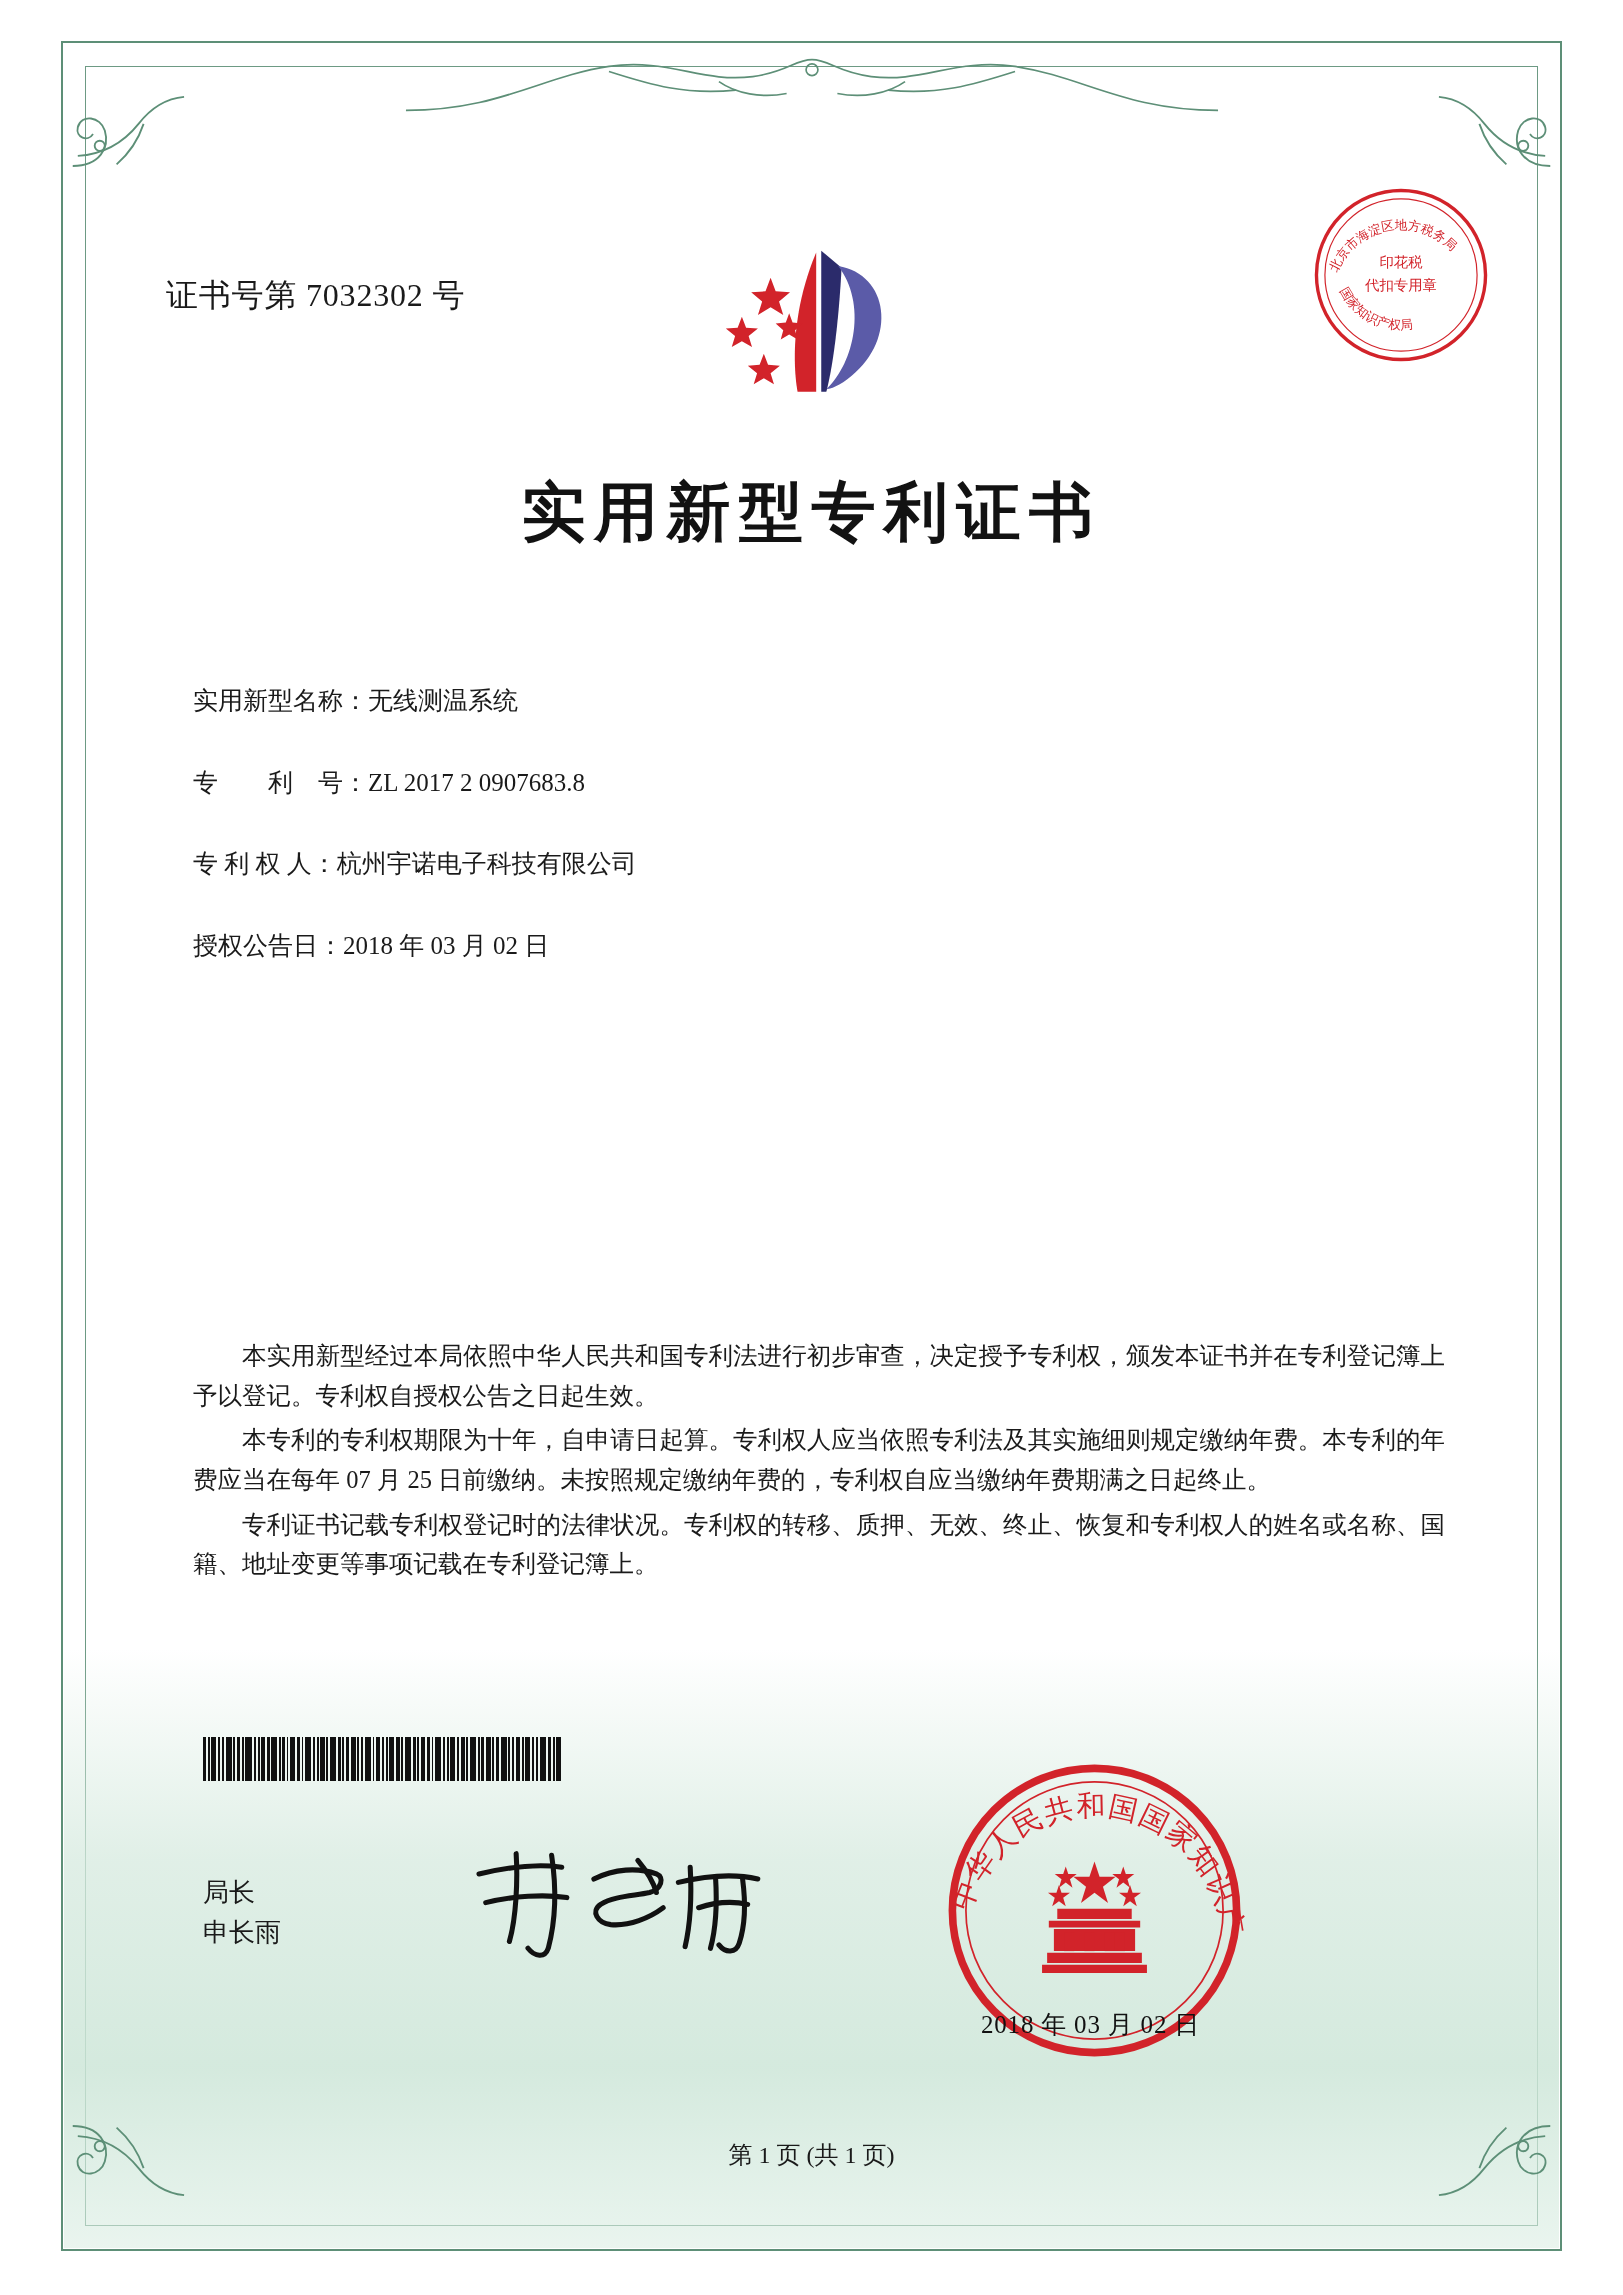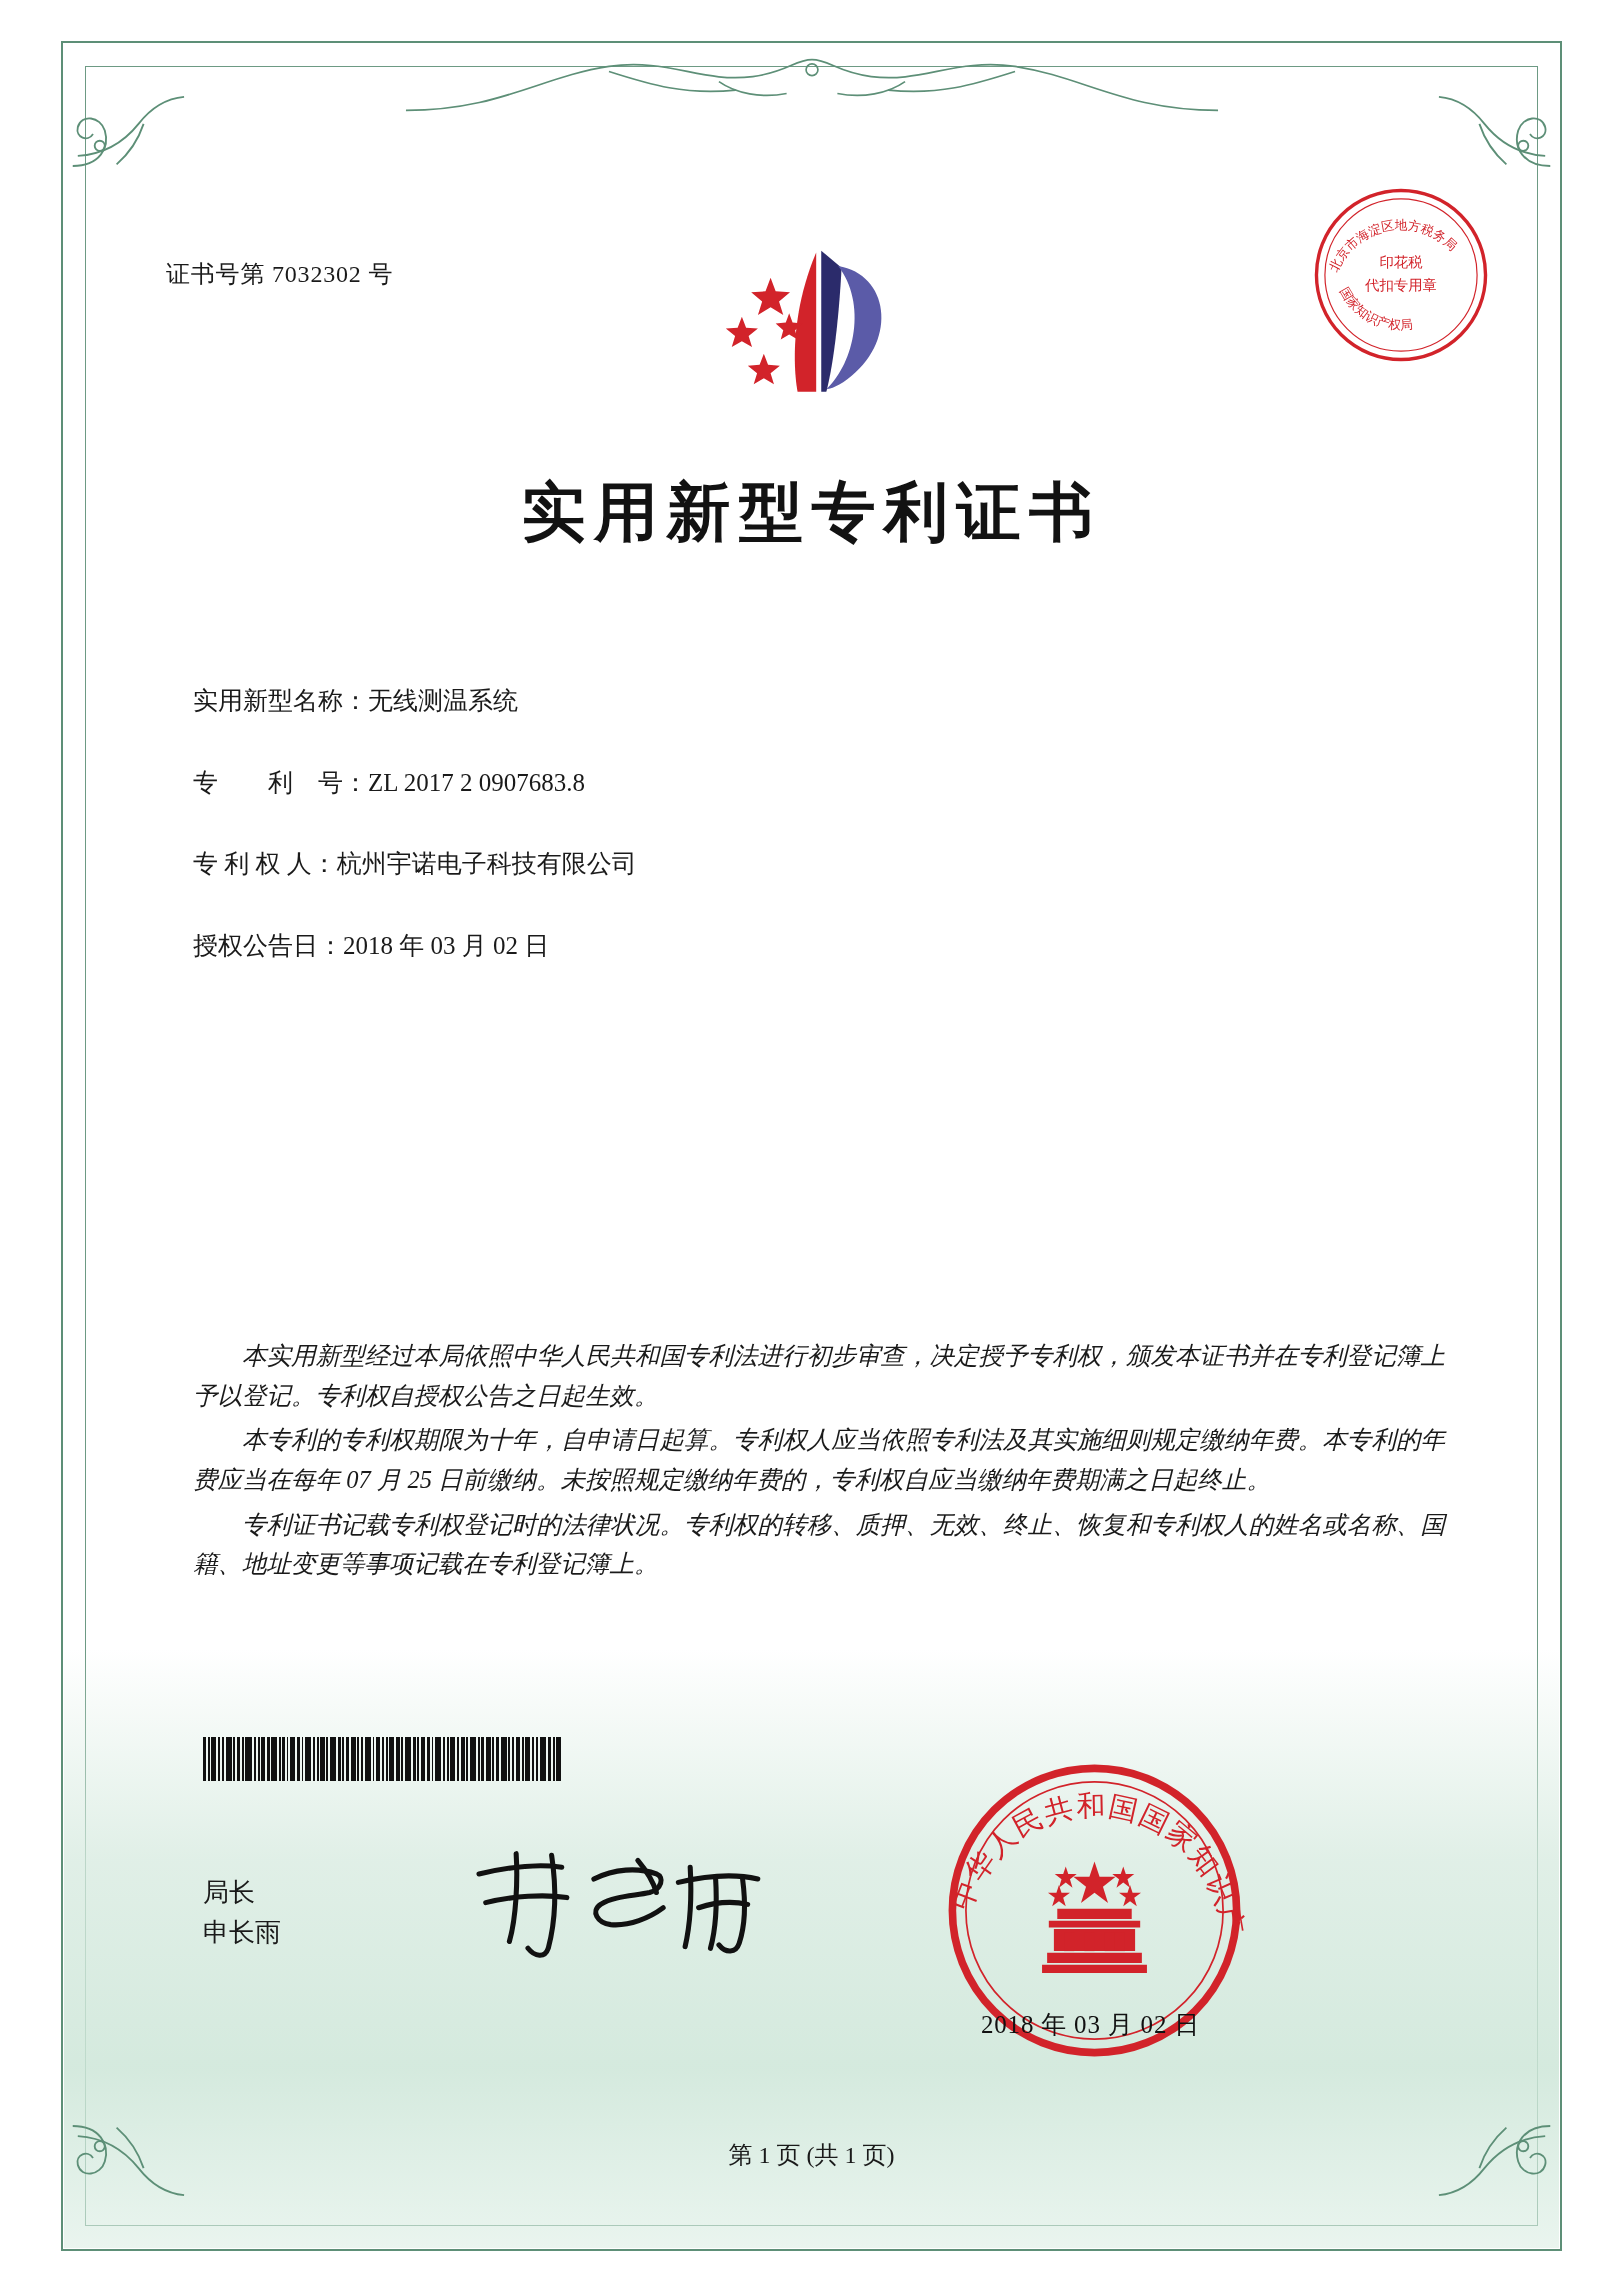--- a/index.html
+++ b/index.html
@@ -32,21 +32,21 @@
   .corner svg{width:100%;height:100%;display:block;}
   .c-tl{left:66px;top:46px;}
   .c-tr{right:66px;top:46px;transform:scaleX(-1);}
   .c-bl{left:66px;bottom:49px;transform:scaleY(-1);}
   .c-br{right:66px;bottom:49px;transform:scale(-1,-1);}
   .top-center{position:absolute;left:50%;top:51px;transform:translateX(-50%);width:829px;height:68px;color:#5d8f77;}
   .top-center svg{width:100%;height:100%;display:block;}
 
   
   .cert-no{
-    position:absolute;left:166px;top:258px;font-size:24px;letter-spacing:0.8px;
+    position:absolute;left:166px;top:274px;font-size:32px;letter-spacing:0.8px;
   }
   .logo{
     position:absolute;left:50%;top:244px;transform:translateX(-50%);
     width:245px;height:169px;
   }
   .stamp-tax{
     position:absolute;right:129px;top:182px;width:186px;height:186px;
   }
   .title{
     position:absolute;left:0;right:0;top:469px;text-align:center;
@@ -63,21 +63,21 @@
     display:flex;align-items:flex-start;margin-bottom:49px;font-size:25px;line-height:1.3;
   }
   .field .lab{white-space:pre;text-align:right;}
   .field .val{}
 
   
   .paras{
     position:absolute;left:193px;right:178px;top:1336px;
     font-size:24.5px;line-height:1.62;text-align:justify;
   }
-  .paras p{margin:0 0 5px 0;text-indent:2em;font-style:italic;}
+  .paras p{margin:0 0 5px 0;text-indent:2em;}
 
   
   .barcode{
     position:absolute;left:203px;top:1737px;width:414px;height:44px;
     display:flex;align-items:flex-end;
   }
   .barcode i{display:block;height:100%;background:#111;margin-right:1.7px;}
 
   
   .sig-label{

